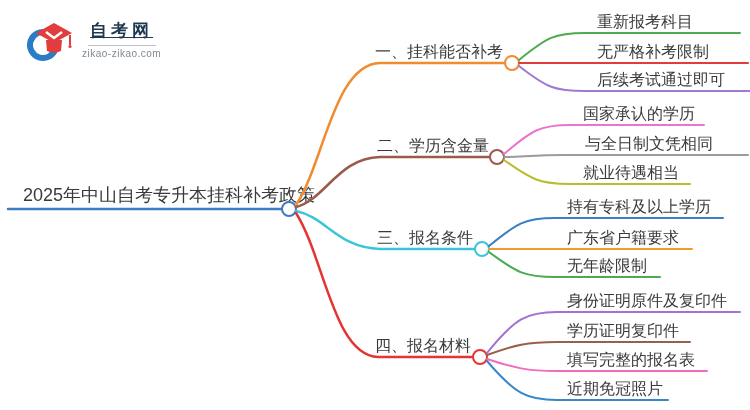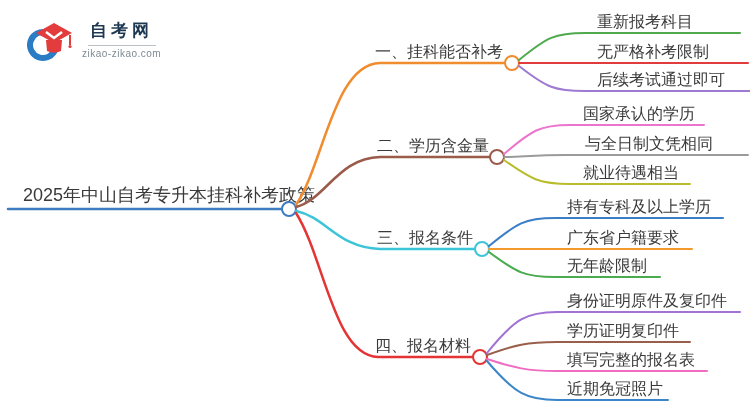--- a/index.html
+++ b/index.html
@@ -12,21 +12,21 @@
   .line{fill:none;stroke-linecap:round;}
   .root-line,.branch-line{stroke-width:2.5;}
   .child-line{stroke-width:2;}
   .node-circle{fill:#ffffff;stroke-width:2;}
   .root-label{font-size:18px;fill:#3a3a3a;}
   .branch-label{font-size:16px;fill:#3a3a3a;}
   .child-label{font-size:16px;fill:#3a3a3a;}
   
   .logo{position:absolute;left:27px;top:19px;display:flex;align-items:flex-start;gap:7px;}
   .logo-text{display:flex;flex-direction:column;align-items:center;}
-  .site-name{font-size:17px;font-weight:bold;color:#1d3850;letter-spacing:4px;line-height:1.4;}
+  .site-name{font-size:17px;font-weight:bold;color:#1d3850;letter-spacing:4px;line-height:1.4;text-decoration:underline;}
   .logo-divider{width:68px;height:1px;background:#b9c0c6;margin:2px 0 2px 0;}
   .site-url{font-size:10px;color:#7e8a92;letter-spacing:0.5px;}
 </style>
 </head>
 <body>
 
 <div class="logo">
   <svg width="48" height="46" viewBox="0 0 48 46">
     <circle cx="16" cy="26" r="13" fill="none" stroke="#2a7dc5" stroke-width="6" stroke-dasharray="61 21" transform="rotate(18 16 26)"></circle>
     <polygon points="27,4 45,14 27,24 9,14" fill="#e23c3c"></polygon>

